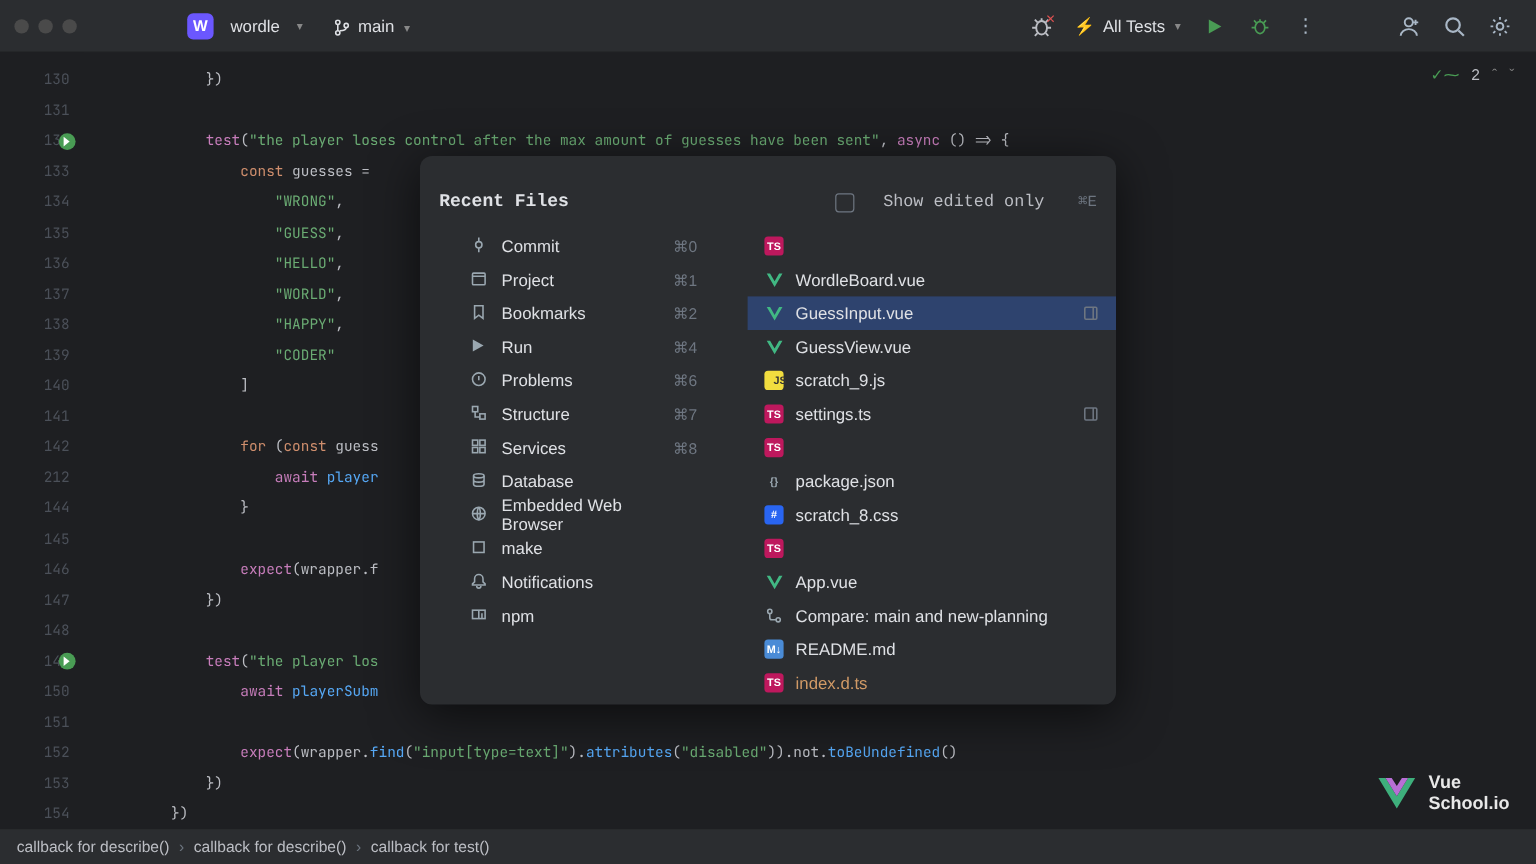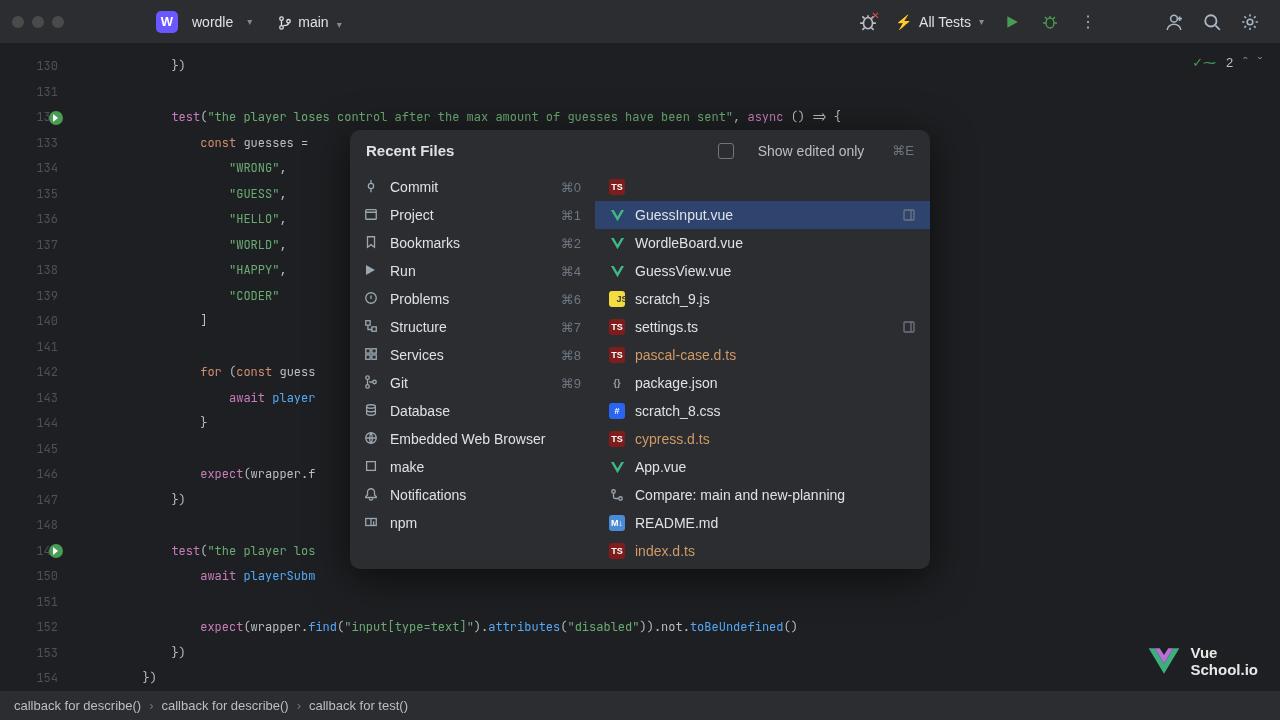--- a/index.html
+++ b/index.html
@@ -77,43 +77,45 @@
   position: absolute;
   left: 350px; top: 130px;
   width: 580px;
   background: #2b2d30;
   border-radius: 10px;
   box-shadow: 0 8px 40px rgba(0,0,0,0.6);
   overflow: hidden;
   font-family: -apple-system, 'Segoe UI', sans-serif;
 }
 .popup-header {
-  display: flex; align-items: center; padding: 12px 16px 10px;
+  display: flex; align-items: center; padding: 30px 16px 10px;
   justify-content: space-between;
+  font-family: Liberation Mono, monospace;
 }
 .popup-title { font-weight: 600; color: #dfe1e5; font-size: 15px; }
 .show-edited { display: flex; align-items: center; gap: 24px; color: #bcbec4; font-size: 14px; }
 .checkbox { width: 16px; height: 16px; border: 1.5px solid #6e7681; border-radius: 3px; }
 .shortcut-hint { color: #6e7681; font-size: 13px; margin-left: 4px; }
 .popup-body { display: flex; }
 .popup-left { width: 245px; padding: 4px 0; }
 .popup-right { flex: 1; padding: 4px 0; }
 .prow {
   display: flex; align-items: center; height: 28px;
   padding: 0 14px; gap: 10px; color: #dfe1e5; font-size: 14px;
   cursor: pointer;
+  margin-left: 28px;
 }
 .prow .pi { width: 16px; height: 16px; color: #9aa7b0; flex-shrink: 0; }
 .prow .lbl { flex: 1; }
 .prow .sc { color: #6e7681; font-size: 13px; }
 .prow.selected { background: #2e436e; }
 .prow.dirty .lbl { color: #d19a66; }
 .pin { width: 14px; height: 14px; color: #6e7681; }
 .file-ic { width: 16px; height: 16px; flex-shrink: 0; display: inline-flex; align-items: center; justify-content: center; border-radius: 3px; font-size: 9px; font-weight: 700; color: white; }
-.ic-ts { background: #7f1d1d; }
+.ic-ts { background: #be185d; }
 .ic-vue { color: #41b883; background: none; }
 .ic-js { background: #f1dd3f; color: #333; padding-left: 10px; }
 .ic-json { color: #9aa7b0; background: none; }
 .ic-css { background: #2965f1; }
 .ic-md { background: #4a8bd6; }
 .ic-diff { color: #9aa7b0; background: none; }
 .popup-path { padding: 6px 16px 10px; color: #787878; font-size: 13px; }
 
 .breadcrumbs {
   position: absolute; bottom: 0; left: 0; right: 0; height: 30px;
@@ -218,21 +220,21 @@
       <div class="ln">133</div>
       <div class="ln">134</div>
       <div class="ln">135</div>
       <div class="ln">136</div>
       <div class="ln">137</div>
       <div class="ln">138</div>
       <div class="ln">139</div>
       <div class="ln">140</div>
       <div class="ln">141</div>
       <div class="ln">142</div>
-      <div class="ln">143</div>
+      <div class="ln">212</div>
       <div class="ln">144</div>
       <div class="ln">145</div>
       <div class="ln">146</div>
       <div class="ln">147</div>
       <div class="ln">148</div>
       <div class="ln">149</div>
       <div class="ln">150</div>
       <div class="ln">151</div>
       <div class="ln">152</div>
       <div class="ln">153</div>
@@ -335,30 +337,20 @@
               <rect x="2" y="2" width="5" height="5"></rect>
               <rect x="9" y="2" width="5" height="5"></rect>
               <rect x="2" y="9" width="5" height="5"></rect>
               <rect x="9" y="9" width="5" height="5"></rect>
             </svg></span>
           <span class="lbl">Services</span>
           <span class="sc">⌘8</span>
         </div>
         <div class="prow">
           <span class="pi"><svg width="14" height="14" viewBox="0 0 16 16" fill="none" stroke="currentColor" stroke-width="1.5">
-              <circle cx="4" cy="3" r="2"></circle>
-              <circle cx="4" cy="13" r="2"></circle>
-              <circle cx="12" cy="8" r="2"></circle>
-              <path d="M4 5v6M6 8h4"></path>
-            </svg></span>
-          <span class="lbl">Git</span>
-          <span class="sc">⌘9</span>
-        </div>
-        <div class="prow">
-          <span class="pi"><svg width="14" height="14" viewBox="0 0 16 16" fill="none" stroke="currentColor" stroke-width="1.5">
               <ellipse cx="8" cy="4" rx="5" ry="2"></ellipse>
               <path d="M3 4v8c0 1.1 2.2 2 5 2s5-.9 5-2V4M3 8c0 1.1 2.2 2 5 2s5-.9 5-2"></path>
             </svg></span>
           <span class="lbl">Database</span>
           <span class="sc"></span>
         </div>
         <div class="prow">
           <span class="pi"><svg width="14" height="14" viewBox="0 0 16 16" fill="none" stroke="currentColor" stroke-width="1.5">
               <circle cx="8" cy="8" r="6"></circle>
               <path d="M2 8h12M8 2c2 2 2 10 0 12M8 2c-2 2-2 10 0 12"></path>
@@ -385,76 +377,74 @@
               <rect x="2" y="4" width="12" height="8"></rect>
               <path d="M8 4v8M11 7v5"></path>
             </svg></span>
           <span class="lbl">npm</span>
           <span class="sc"></span>
         </div>
       </div>
     <div class="popup-right" id="popup-right">
         <div class="prow">
           <span class="file-ic ic-ts">TS</span>
+        </div>
+        <div class="prow">
+          <span class="file-ic ic-vue">
+            <svg width="15" height="15" viewBox="0 0 16 14">
+              <path d="M1 1l7 12L15 1h-3L8 8 4 1z" fill="#41b883"></path>
+            </svg>
+          </span>
+          <span class="lbl">WordleBoard.vue</span>
         </div>
         <div class="prow selected">
           <span class="file-ic ic-vue">
             <svg width="15" height="15" viewBox="0 0 16 14">
               <path d="M1 1l7 12L15 1h-3L8 8 4 1z" fill="#41b883"></path>
             </svg>
           </span>
           <span class="lbl">GuessInput.vue</span>
           <svg class="pin" viewBox="0 0 14 14" fill="none" stroke="currentColor" stroke-width="1.3">
             <rect x="2" y="2" width="10" height="10" rx="1"></rect>
             <path d="M9 2v10"></path>
           </svg>
         </div>
         <div class="prow">
           <span class="file-ic ic-vue">
             <svg width="15" height="15" viewBox="0 0 16 14">
               <path d="M1 1l7 12L15 1h-3L8 8 4 1z" fill="#41b883"></path>
             </svg>
           </span>
-          <span class="lbl">WordleBoard.vue</span>
-        </div>
-        <div class="prow">
-          <span class="file-ic ic-vue">
-            <svg width="15" height="15" viewBox="0 0 16 14">
-              <path d="M1 1l7 12L15 1h-3L8 8 4 1z" fill="#41b883"></path>
-            </svg>
-          </span>
           <span class="lbl">GuessView.vue</span>
         </div>
         <div class="prow">
           <span class="file-ic ic-js">JS</span>
           <span class="lbl">scratch_9.js</span>
         </div>
         <div class="prow">
           <span class="file-ic ic-ts">TS</span>
           <span class="lbl">settings.ts</span>
           <svg class="pin" viewBox="0 0 14 14" fill="none" stroke="currentColor" stroke-width="1.3">
             <rect x="2" y="2" width="10" height="10" rx="1"></rect>
             <path d="M9 2v10"></path>
           </svg>
         </div>
         <div class="prow dirty">
           <span class="file-ic ic-ts">TS</span>
-          <span class="lbl">pascal-case.d.ts</span>
         </div>
         <div class="prow">
           <span class="file-ic ic-json">{}</span>
           <span class="lbl">package.json</span>
         </div>
         <div class="prow">
           <span class="file-ic ic-css">#</span>
           <span class="lbl">scratch_8.css</span>
         </div>
         <div class="prow dirty">
           <span class="file-ic ic-ts">TS</span>
-          <span class="lbl">cypress.d.ts</span>
         </div>
         <div class="prow">
           <span class="file-ic ic-vue">
             <svg width="15" height="15" viewBox="0 0 16 14">
               <path d="M1 1l7 12L15 1h-3L8 8 4 1z" fill="#41b883"></path>
             </svg>
           </span>
           <span class="lbl">App.vue</span>
         </div>
         <div class="prow">

